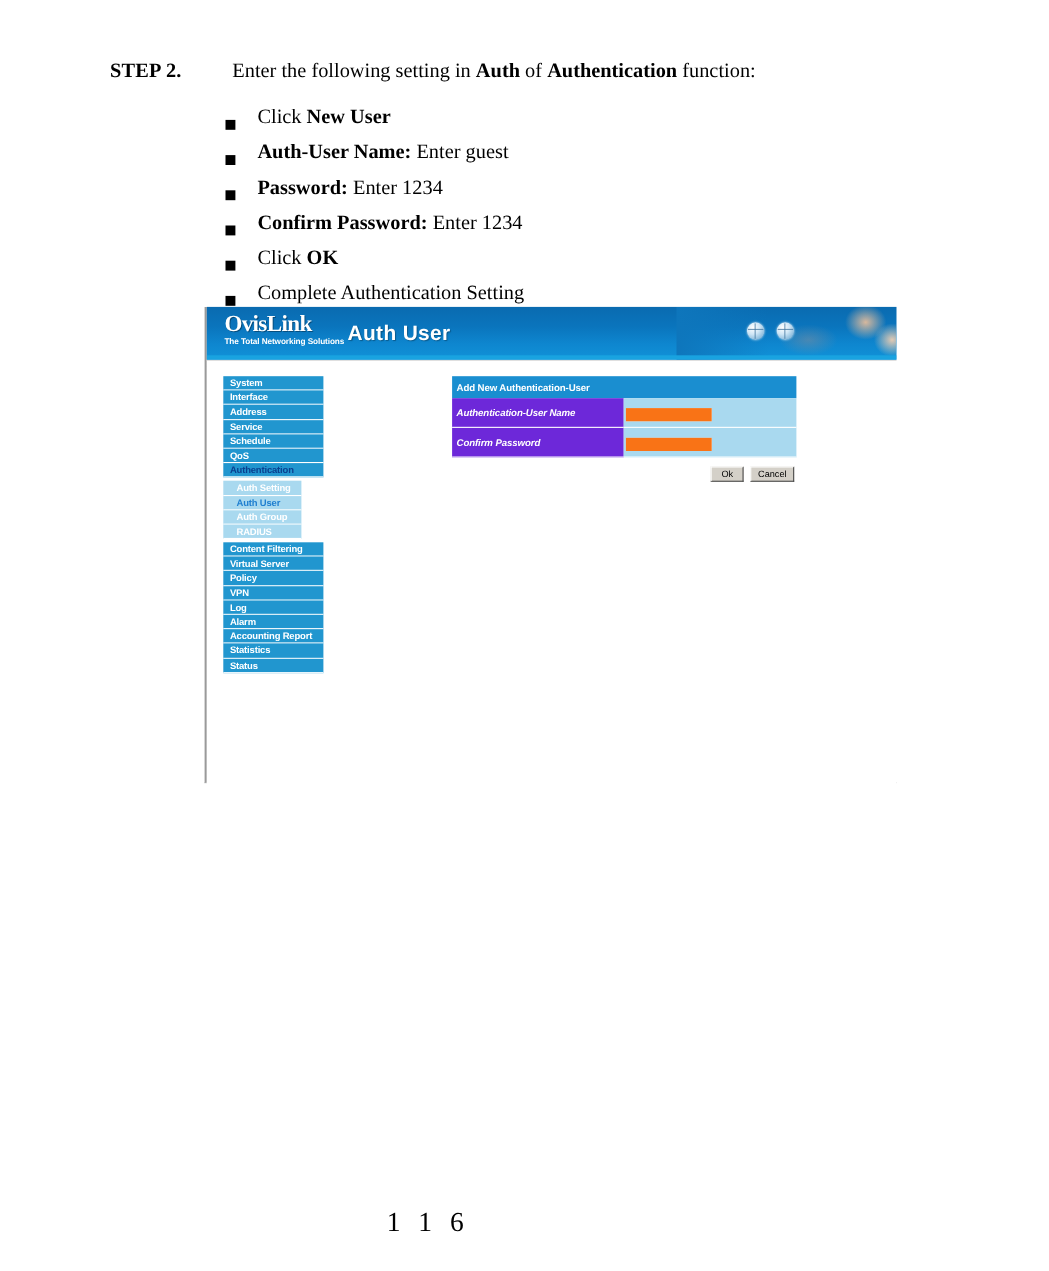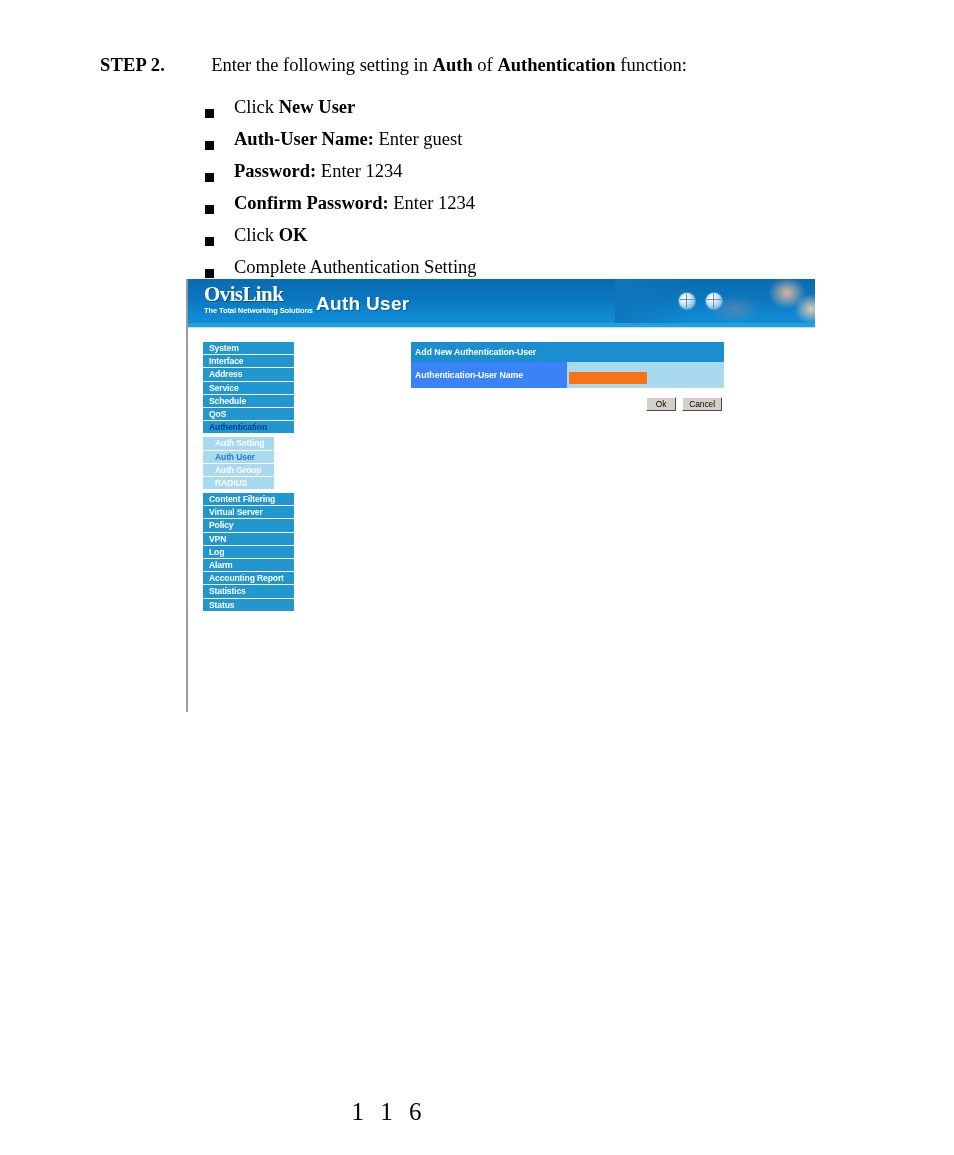--- a/index.html
+++ b/index.html
@@ -260,29 +260,30 @@
   .tbl-head {
     background: #1a8ed0;
     color: #ffffff;
     font-size: 8.8px;
     font-weight: bold;
     height: 12px;
     padding-left: 4px !important;
     letter-spacing: -0.1px;
   }
   .tbl-label {
-    background: #3b82f6;
+    background: #6d28d9;
     color: #ffffff;
     font-size: 8.8px;
     font-weight: bold;
     height: 16px;
     padding-left: 4px !important;
     letter-spacing: -0.1px;
     width: 155px;
     border-bottom: 1px solid #ffffff;
+    font-style: italic;
   }
   .tbl-field {
     background: #a9d9ef;
     height: 16px;
     border-bottom: 1px solid #ffffff;
     padding-left: 2px !important;
     width: 158px;
   }
   .txt-input {
     width: 78px;
@@ -425,20 +426,24 @@
     <div class="form-area">
       <table class="form-table">
         <tbody id="form-body">
           <tr>
             <td class="tbl-head" colspan="2">Add New Authentication-User</td>
           </tr>
         <tr>
               <td class="tbl-label">Authentication-User Name</td>
               <td class="tbl-field"><input class="txt-input" type="text" value="guest" style=""></td>
             </tr>
+            <tr>
+              <td class="tbl-label">Confirm Password</td>
+              <td class="tbl-field"><input class="txt-input" type="password" value="1234" style=""></td>
+            </tr>
           </tbody>
       </table>
 
       <div class="btn-row">
         <div class="ui-btn">Ok</div>
         <div class="ui-btn">Cancel</div>
       </div>
     </div>
 
   </div>

